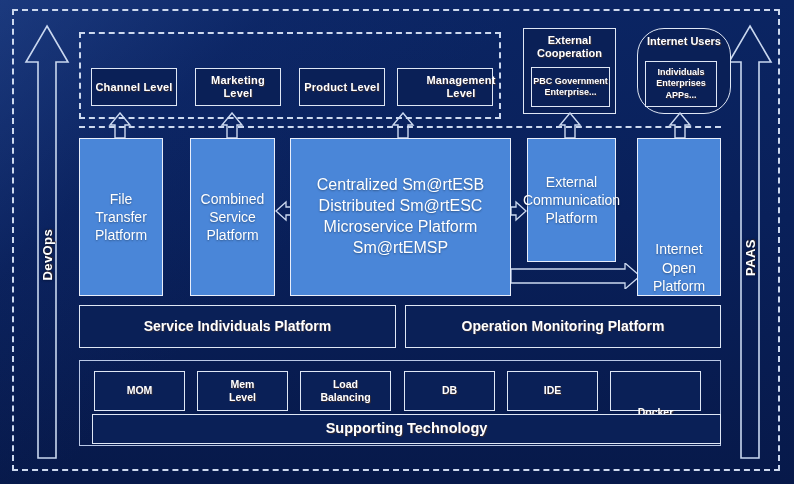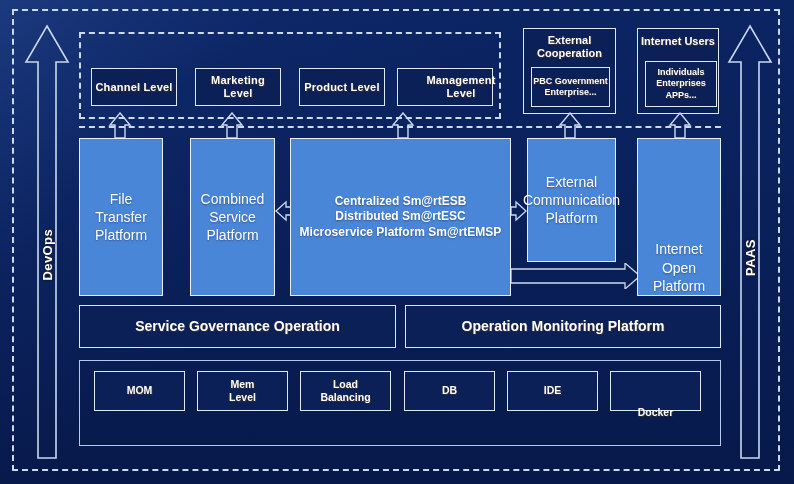--- a/index.html
+++ b/index.html
@@ -68,21 +68,21 @@
   }
 
   .lvl{ font-size:11px;font-weight:bold;letter-spacing:.2px;
         text-shadow:1px 1px 0 rgba(110,60,10,.45); }
   .top-title{ font-size:11px;font-weight:bold;
         text-shadow:1px 1px 0 rgba(110,60,10,.45); }
   .sub-small{ font-size:9px;font-weight:bold;line-height:1.25;
         text-shadow:1px 1px 0 rgba(110,60,10,.45); }
   .plat-txt{ font-size:14px;font-weight:normal;line-height:1.3;
         text-shadow:0 1px 2px rgba(0,0,0,.35); }
-  .plat-txt.big{ font-size:12px;font-weight:bold; }
+  .plat-txt.big{ font-size:16px; }
   .gov-txt{ font-size:14px;font-weight:bold;
         text-shadow:1px 1px 0 rgba(110,60,10,.40); }
   .tech-txt{ font-size:10.5px;font-weight:bold;line-height:1.25;
         text-shadow:1px 1px 0 rgba(110,60,10,.45); }
   .support-txt{ font-size:14.5px;font-weight:bold;
         text-shadow:1px 1px 0 rgba(110,60,10,.45); }
 
   
   .dash-region{
     position:absolute;
@@ -142,21 +142,21 @@
     <span class="lvl">Management Level</span>
   </div>
 
   <div class="box navy-box" style="left:523px;top:28px;width:93px;height:86px;display:block;">
     <div class="top-title" style="padding:5px 2px 0;line-height:1.22;text-align:center;">External Cooperation</div>
     <div class="box navy-box" style="position:absolute;left:7px;top:38px;width:79px;height:40px;">
       <span class="sub-small" style="white-space:pre-line;">PBC Government Enterprise...</span>
     </div>
   </div>
 
-  <div class="box navy-box" style="left:637px;top:28px;width:82px;height:86px;display:block;">
+  <div class="box navy-box" style="left:637px;top:28px;width:94px;height:86px;display:block;border-radius:27px;">
     <div class="top-title" style="padding:6px 2px 0;line-height:1.22;">Internet Users</div>
     <div class="box navy-box" style="position:absolute;left:7px;top:32px;width:72px;height:46px;">
       <span class="sub-small" style="white-space:pre-line;">Individuals
 Enterprises
 APPs...</span>
     </div>
   </div>
 
   <div class="dash-line" style="left:79px;top:126px;width:642px;"></div>
 
@@ -228,21 +228,21 @@
     </svg>
   </div>
 
   <div class="box blue-box" style="left:637px;top:138px;width:84px;height:158px;align-items:flex-end;">
     <span class="plat-txt" style="white-space:pre-line;">Internet
 Open
 Platform</span>
   </div>
 
   <div class="box navy-box" style="left:79px;top:305px;width:317px;height:43px;">
-    <span class="gov-txt">Service Governance Operation</span>
+    <span class="gov-txt">Service Individuals Platform</span>
   </div>
   <div class="box navy-box" style="left:405px;top:305px;width:316px;height:43px;">
     <span class="gov-txt">Operation Monitoring Platform</span>
   </div>
 
   <div class="group-outline" style="left:79px;top:360px;width:642px;height:86px;"></div>
 
   <div class="box navy-box" style="left:94px;top:371px;width:91px;height:40px;">
     <span class="tech-txt" style="white-space:pre-line;">MOM</span>
   </div>
@@ -257,14 +257,17 @@
   <div class="box navy-box" style="left:404px;top:371px;width:91px;height:40px;">
     <span class="tech-txt" style="white-space:pre-line;">DB</span>
   </div>
   <div class="box navy-box" style="left:507px;top:371px;width:91px;height:40px;">
     <span class="tech-txt" style="white-space:pre-line;">IDE</span>
   </div>
   <div class="box navy-box" style="left:610px;top:371px;width:91px;height:40px;">
     <span class="tech-txt" style="white-space:pre-line;margin-top:44px;">Docker</span>
   </div>
 
+  <div class="box navy-box" style="left:92px;top:414px;width:629px;height:30px;">
+    <span class="support-txt">Supporting Technology</span>
+  </div>
 
 </div>
 
 </body></html>

